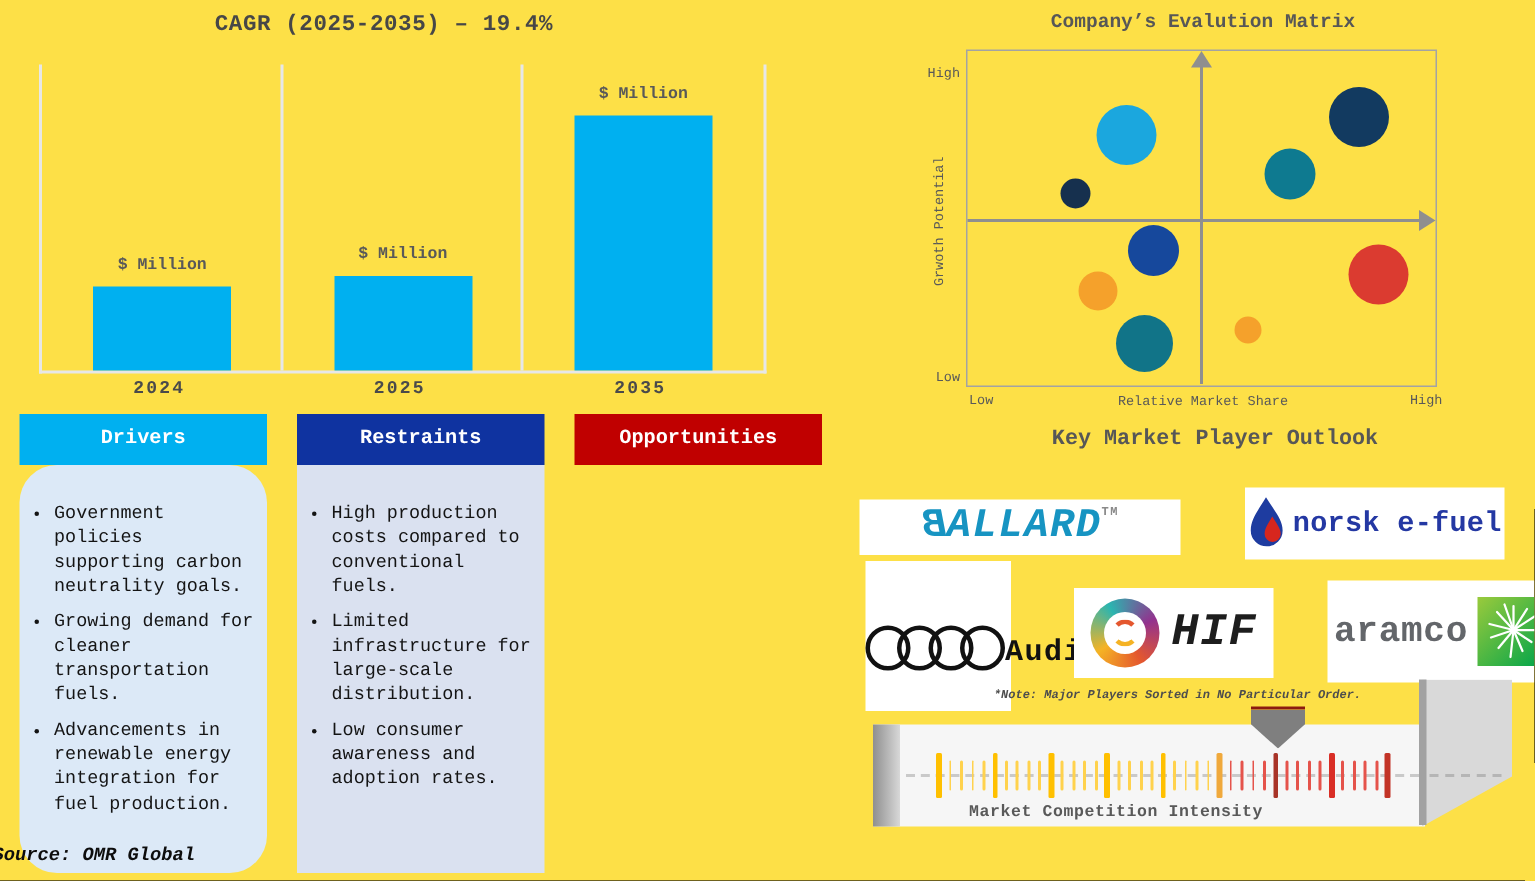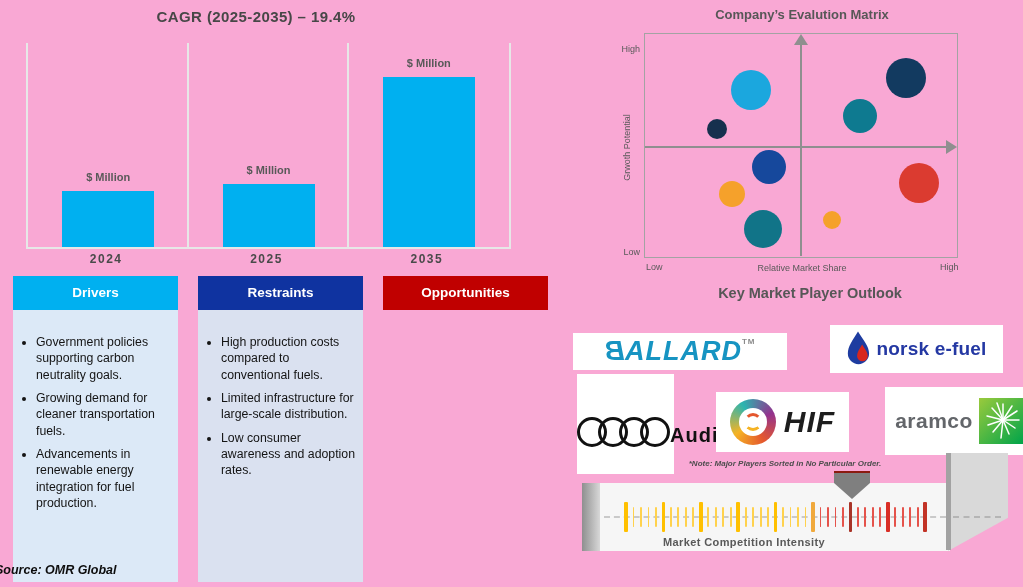--- a/index.html
+++ b/index.html
@@ -1,17 +1,17 @@
 <!DOCTYPE html>
 <html><head>
 <meta charset="utf-8">
 <style>
   html,body{margin:0;padding:0;background:#000;}
-  #canvas{position:relative;width:1023px;height:587px;background:#f9a8d4;overflow:hidden;
-          font-family:Liberation Sans, sans-serif;}
+  #canvas{position:relative;width:1023px;height:587px;background:#fde047;overflow:hidden;
+          font-family:Liberation Mono, monospace;}
   .abs{position:absolute;}
   
   #bar-title{left:26px;top:8px;width:460px;text-align:center;font-size:15px;font-weight:bold;
              color:#474747;letter-spacing:.4px;}
   #bar-plot{left:26px;top:43px;width:481px;height:204px;border-left:2px solid #E7E7E7;
             border-bottom:2px solid #E7E7E7;border-right:2px solid #E7E7E7;}
   .bar-sep{position:absolute;top:0;width:2px;height:100%;background:#E7E7E7;}
   .bar{position:absolute;bottom:0;width:92px;}
   .bar-vlabel{position:absolute;width:120px;text-align:center;font-size:11px;font-weight:bold;color:#595959;}
   .bar-clabel{position:absolute;top:252px;width:100px;text-align:center;font-size:12px;
@@ -53,21 +53,21 @@
   #logo-hif{left:716px;top:392px;width:133px;height:60px;gap:8px;}
   .hif-swirl{width:46px;height:46px;border-radius:50%;flex:none;
      background:conic-gradient(from -30deg,#2BB5B0,#93328E 95deg,#E4572E 180deg,#F5B324 265deg,#2BB5B0 360deg);
      position:relative;}
   .hif-swirl::after{content:"";position:absolute;left:9px;top:9px;width:28px;height:28px;border-radius:50%;
      background:#fff;}
   .hif-swirl::before{content:"";position:absolute;left:14px;top:14px;width:18px;height:18px;border-radius:50%;
      border:3px solid #E4572E;border-color:#E4572E transparent #F5B324 transparent;box-sizing:border-box;z-index:2;}
   .hif-txt{font-size:30px;font-weight:900;font-style:italic;color:#1d1d1d;letter-spacing:1px;}
   #logo-aramco{left:885px;top:387px;width:138px;height:68px;gap:6px;}
-  .aramco-txt{font-size:21px;font-weight:600;color:#63666A;letter-spacing:.5px;padding-left:10px;}
+  .aramco-txt{font-size:24px;font-weight:600;color:#63666A;letter-spacing:.5px;padding-left:10px;}
   .aramco-mark{width:44px;height:46px;background:linear-gradient(135deg,#9ACA3C,#00A44A);flex:none;}
   #pl-note{left:640px;top:459px;width:290px;text-align:center;font-size:8px;font-weight:bold;
            font-style:italic;color:#4d4d4d;}
   
   #rib-bar{left:582px;top:483px;width:368px;height:68px;background:#F6F6F6;}
   #rib-cap{left:582px;top:483px;width:18px;height:68px;background:linear-gradient(to right,#8F8F8F,#D8D8D8);}
   #rib-pennant{left:948px;top:453px;width:60px;height:98px;background:#D9D9D9;
                clip-path:polygon(0 0,100% 0,100% 66%,0 100%);}
   #rib-strip{left:946px;top:453px;width:5px;height:97px;background:#A2A2A2;}
   .rib-dash{border-top:2px dashed #C9C9C9;height:0;}
@@ -115,21 +115,21 @@
     </div>
   <div class="abs mx-tick" style="left:606px;top:44px;width:34px;text-align:right">High</div>
   <div class="abs mx-tick" style="left:606px;top:247px;width:34px;text-align:right">Low</div>
   <div class="abs mx-tick" style="left:646px;top:262px">Low</div>
   <div class="abs mx-tick" style="left:940px;top:262px">High</div>
   <div class="abs" id="mx-ylab">Grwoth Potential</div>
   <div class="abs" id="mx-xlab">Relative Market Share</div>
 
   <div class="panel" style="left:13px">
     <div class="panel-head" style="background: rgb(0, 176, 240);">Drivers</div>
-    <div class="panel-body" style="background: rgb(220, 233, 247);">
+    <div class="panel-body" style="background: rgb(220, 233, 247); border-radius: 25px;">
         <ul>
           <li>Government policies supporting carbon neutrality goals.</li>
           <li>Growing demand for cleaner transportation fuels.</li>
           <li>Advancements in renewable energy integration for fuel production.</li>
         </ul>
       </div>
   </div>
   <div class="panel" style="left:198px">
     <div class="panel-head" style="background: rgb(15, 51, 160);">Restraints</div>
     <div class="panel-body" style="background: rgb(218, 225, 240);">

